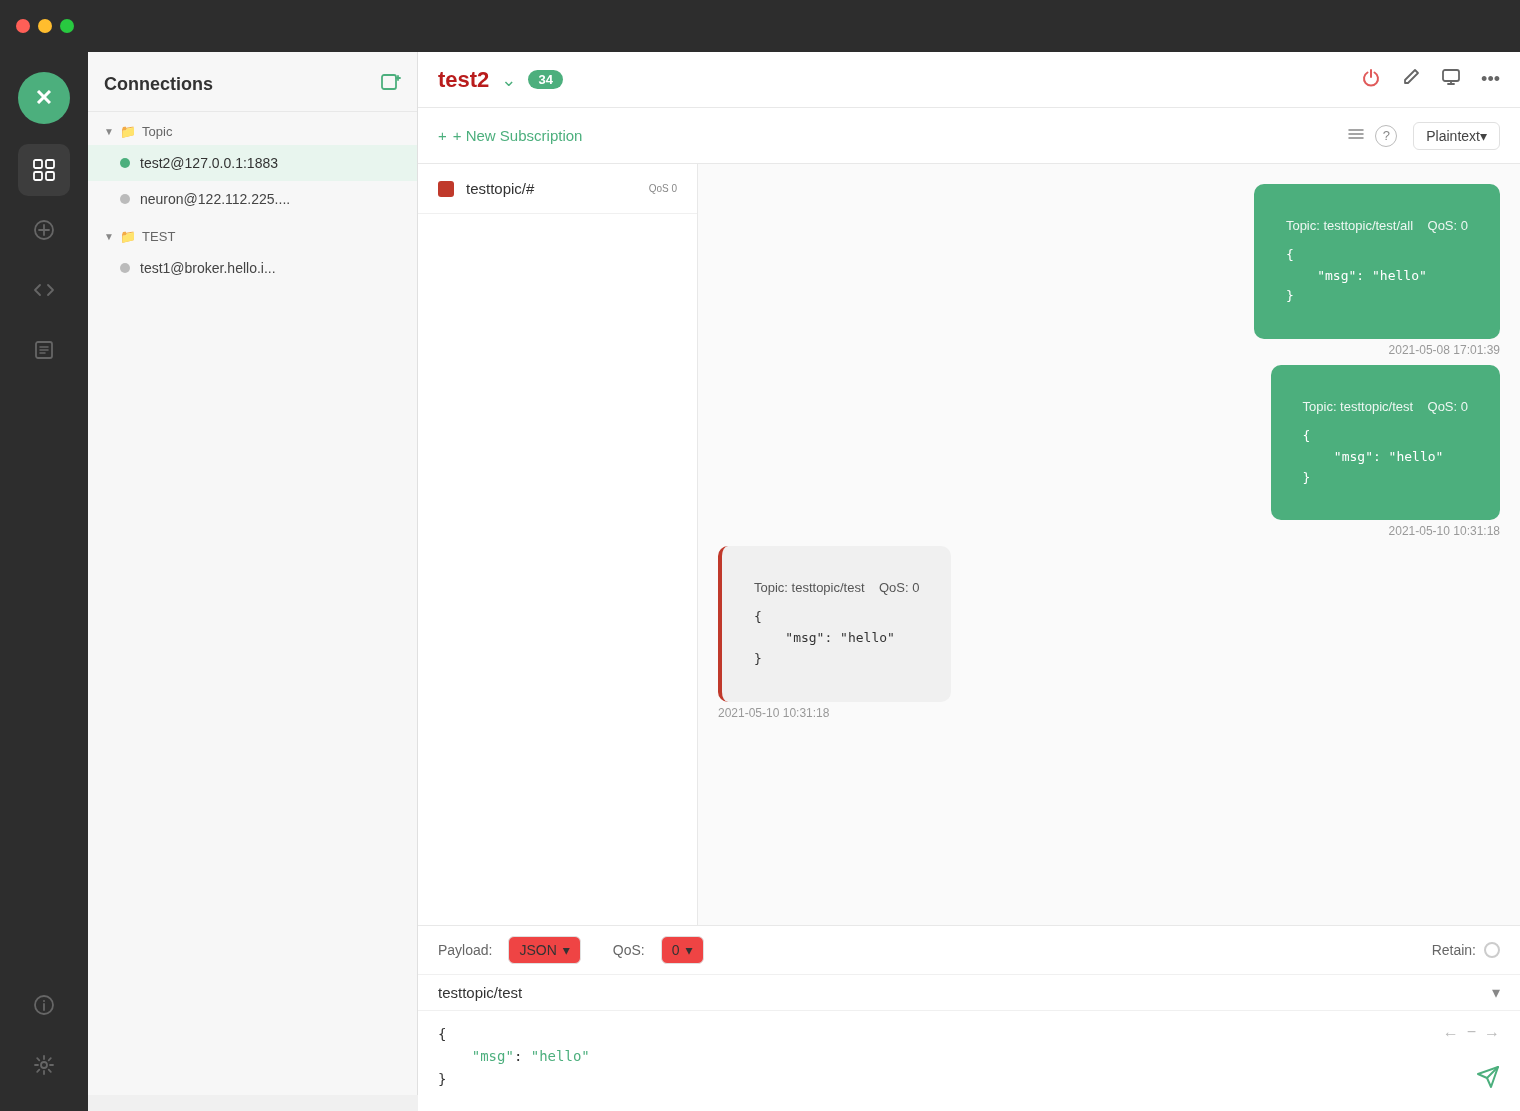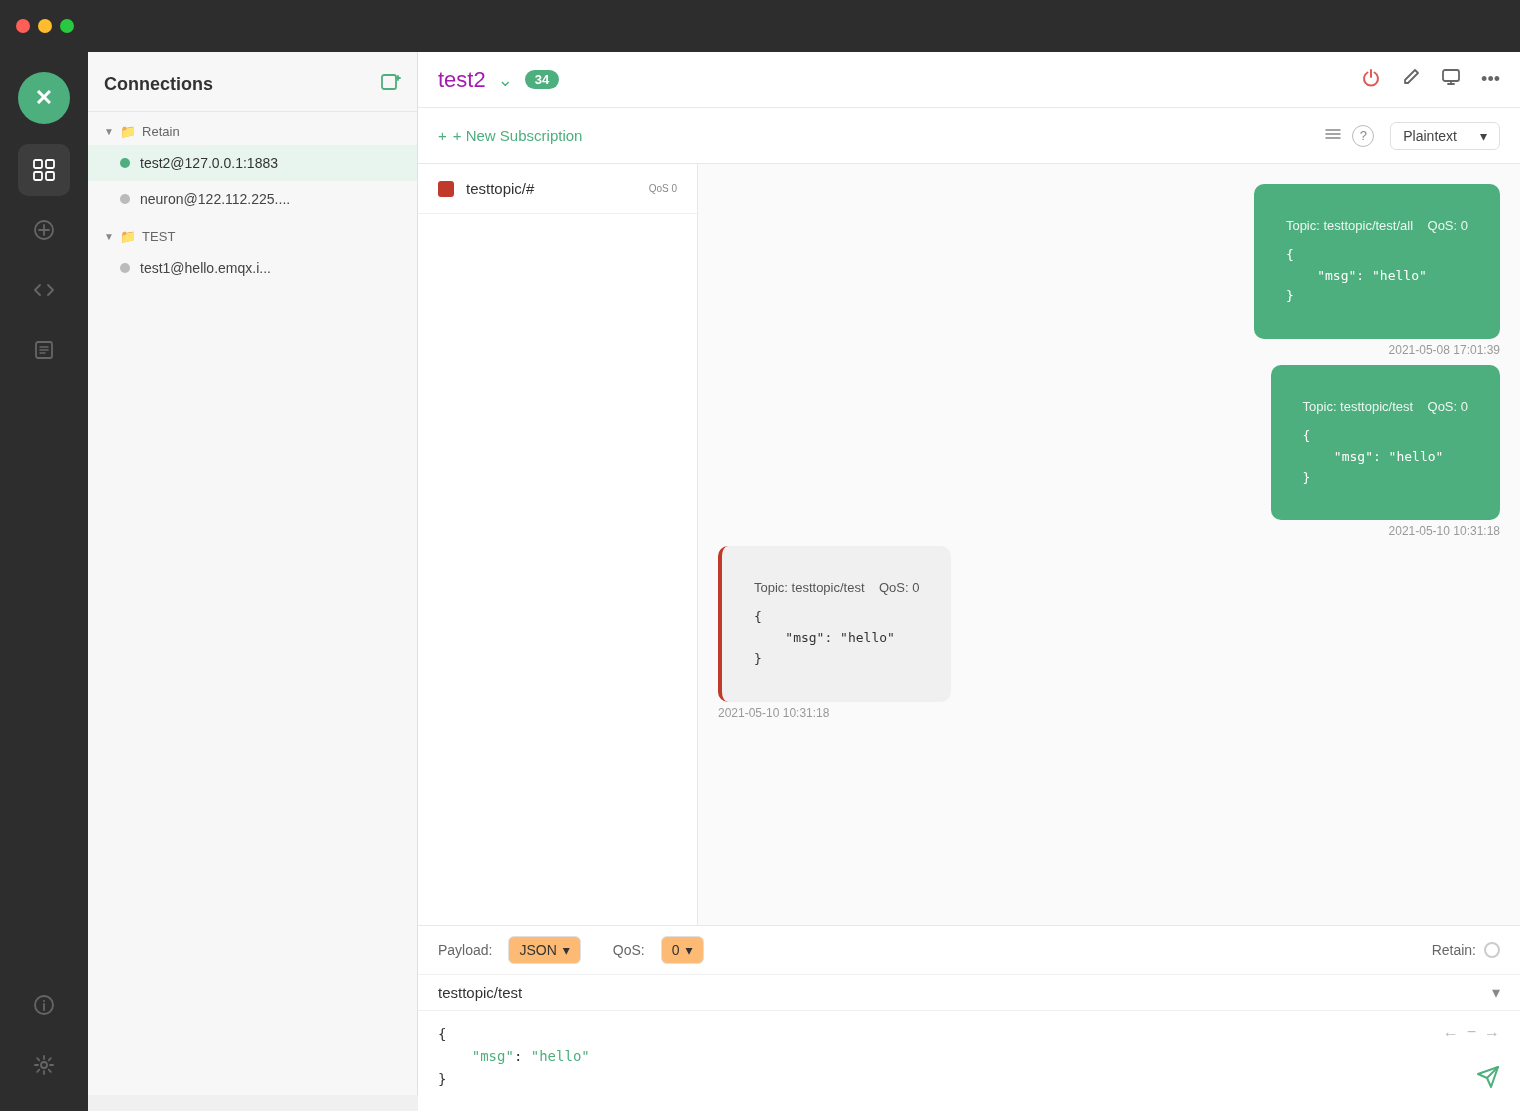--- a/index.html
+++ b/index.html
@@ -71,21 +71,21 @@
       position: fixed; left: 418px; top: 52px; right: 0; bottom: 0;
       background: #fff; display: flex; flex-direction: column;
     }
 
     
     .top-bar {
       display: flex; align-items: center; justify-content: space-between;
       padding: 0 20px; height: 56px; border-bottom: 1px solid #e8e8e8; flex-shrink: 0;
     }
     .top-bar-left { display: flex; align-items: center; gap: 12px; }
-    .conn-title { font-size: 22px; font-weight: 400; color: #a21caf; }
+    .conn-title { font-size: 22px; font-weight: 700; color: #b91c1c; }
     .chevron-down { color: #4caf7d; font-size: 18px; }
     .badge {
       background: #4caf7d; color: white; border-radius: 12px;
       padding: 2px 10px; font-size: 13px; font-weight: 600;
     }
     .top-bar-right { display: flex; align-items: center; gap: 20px; }
     .tb-icon { font-size: 18px; color: #666; cursor: pointer; }
     .tb-icon.red { color: #e05a5a; }
 
     
@@ -95,21 +95,21 @@
     }
     .new-subscription-btn {
       display: flex; align-items: center; gap: 6px;
       color: #4caf7d; font-size: 15px; font-weight: 500; cursor: pointer; background: none; border: none;
     }
     .sub-icons { display: flex; align-items: center; gap: 10px; margin-left: auto; }
     .sub-icon { font-size: 16px; color: #888; cursor: pointer; }
 
     
     .format-selector {
-      display: flex; align-items: center; gap: 23px;
+      display: flex; align-items: center; gap: 0;
       border: 1px solid #e0e0e0; border-radius: 6px; padding: 5px 12px;
       font-size: 14px; color: #444; cursor: pointer; background: white;
     }
 
     
     .filter-tabs { display: flex; border: 1.5px solid #4caf7d; border-radius: 6px; overflow: hidden; }
     .filter-tab {
       padding: 6px 20px; font-size: 14px; cursor: pointer; background: white; border: none;
       color: #4caf7d; font-weight: 500;
     }
@@ -173,21 +173,21 @@
       border-top: 1px solid #e8e8e8; background: white; flex-shrink: 0;
     }
     .composer-top {
       display: flex; align-items: center; gap: 16px; padding: 10px 20px;
       border-bottom: 1px solid #f0f0f0;
     }
     .composer-label { font-size: 14px; color: #666; }
     .composer-select {
       display: flex; align-items: center; gap: 6px;
       border: 1px solid #e0e0e0; border-radius: 6px; padding: 5px 10px;
-      font-size: 14px; color: #333; cursor: pointer; background: #fdba74;
+      font-size: 14px; color: #333; cursor: pointer; background: #ef4444;
     }
     .retain-label { margin-left: auto; font-size: 14px; color: #666; display: flex; align-items: center; gap: 8px; }
     .retain-circle { width: 16px; height: 16px; border-radius: 50%; border: 2px solid #ccc; }
 
     .topic-bar {
       display: flex; align-items: center; padding: 8px 20px;
       border-bottom: 1px solid #f0f0f0; justify-content: space-between;
     }
     .topic-input { font-size: 15px; color: #333; border: none; outline: none; flex: 1; background: transparent; }
     .topic-chevron { color: #888; font-size: 16px; }
@@ -270,39 +270,39 @@
         <rect x="1" y="3" width="14" height="14" rx="2" stroke="#4caf7d" stroke-width="1.8"></rect>
         <line x1="15" y1="6" x2="19" y2="6" stroke="#4caf7d" stroke-width="1.8" stroke-linecap="round"></line>
         <line x1="17" y1="4" x2="17" y2="8" stroke="#4caf7d" stroke-width="1.8" stroke-linecap="round"></line>
       </svg>
     </span>
   </div>
 
   <div class="group-header">
     <span class="chevron">▼</span>
     <span>📁</span>
-    <span>Retain</span>
+    <span>Topic</span>
   </div>
   <div class="connection-item active">
     <span class="status-dot green"></span>
     <span class="conn-name">test2@127.0.0.1:1883</span>
   </div>
   <div class="connection-item">
     <span class="status-dot gray"></span>
     <span class="conn-name">neuron@122.112.225....</span>
   </div>
 
   <div class="group-header">
     <span class="chevron">▼</span>
     <span>📁</span>
     <span>TEST</span>
   </div>
   <div class="connection-item">
     <span class="status-dot gray"></span>
-    <span class="conn-name">test1@hello.emqx.i...</span>
+    <span class="conn-name">test1@broker.hello.i...</span>
   </div>
 </div>
 
 <div class="main-content">
 
   <div class="top-bar">
     <div class="top-bar-left">
       <span class="conn-title">test2</span>
       <span class="chevron-down">⌄</span>
       <span class="badge">34</span>

